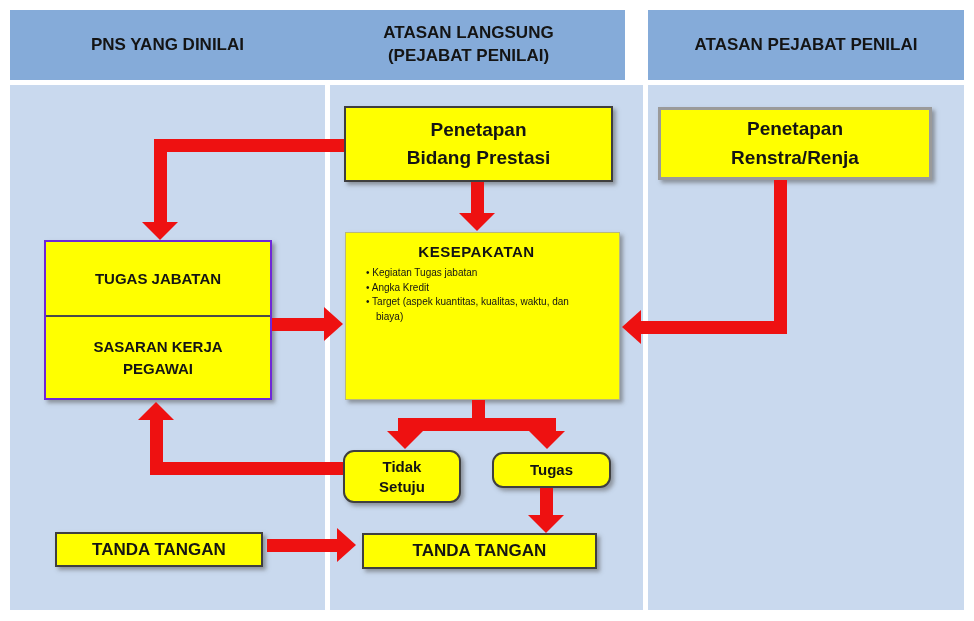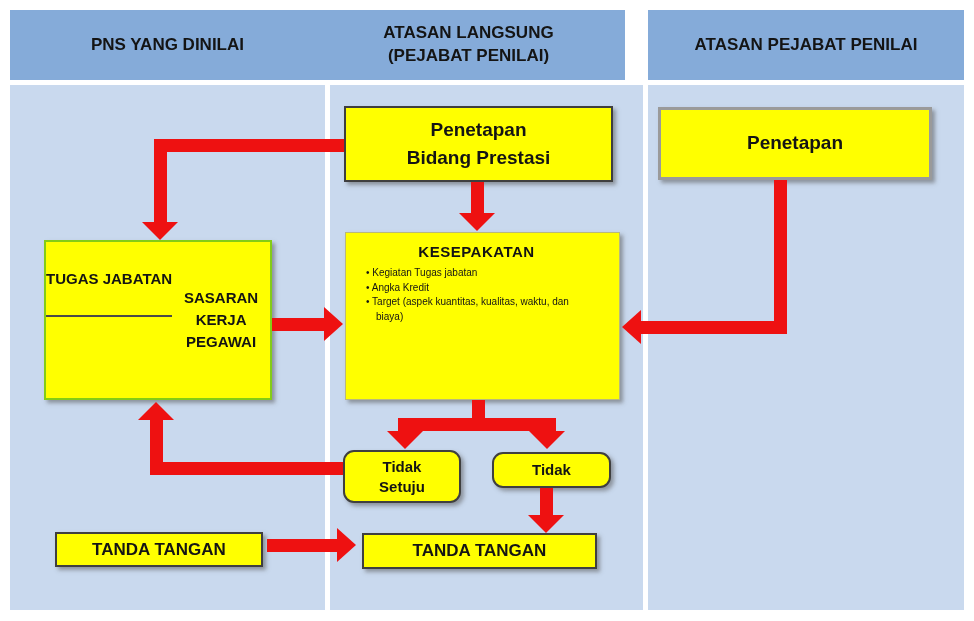--- a/index.html
+++ b/index.html
@@ -30,23 +30,23 @@
     display:flex;flex-direction:column;align-items:center;justify-content:center;
     font-weight:bold;color:var(--text-dark);text-align:center;
     box-shadow:3px 3px 4px rgba(90,90,90,.55);
   }
   .border-dark{border:2px solid var(--border-dark);}
   .border-gray{border:3px solid var(--border-gray);}
   .big{font-size:19px;line-height:1.5;}
   .mid{font-size:15px;line-height:1.3;border-radius:11px;}
   .split-box{
     position:absolute;background:var(--box-yellow);
-    border:2px solid #84cc16;
+    border:2px solid #6d28d9;
     box-shadow:3px 3px 4px rgba(90,90,90,.55);
-    display:flex;flex-direction:row;
+    display:flex;flex-direction:column;
   }
   .split-top{
     height:75px;border-bottom:2px solid #4a4a4a;
     display:flex;align-items:center;justify-content:center;
     font-weight:bold;font-size:15px;color:var(--text-dark);text-align:center;
   }
   .split-bottom{
     flex:1;display:flex;align-items:center;justify-content:center;
     font-weight:bold;font-size:15px;color:var(--text-dark);text-align:center;line-height:1.45;
   }
@@ -94,20 +94,21 @@
   <div class="cell" style="left:330px;top:85px;width:313px;height:525px;"></div>
   <div class="cell" style="left:648px;top:85px;width:316px;height:525px;"></div>
 
   <div class="ybox border-dark big" style="left:344px;top:106px;width:269px;height:76px;">
     <span>Penetapan</span>
     <span>Bidang Prestasi</span>
   </div>
 
   <div class="ybox border-gray big" style="left:658px;top:107px;width:274px;height:73px;">
     <span>Penetapan</span>
+    <span>Renstra/Renja</span>
   </div>
 
   <div class="split-box" style="left:44px;top:240px;width:228px;height:160px;">
     <div class="split-top">
       <span>TUGAS JABATAN</span>
     </div>
     <div class="split-bottom">
       <span>SASARAN KERJA PEGAWAI</span>
     </div>
   </div>
@@ -119,21 +120,21 @@
       <li>Angka Kredit</li>
       <li>Target (aspek kuantitas, kualitas, waktu, dan biaya)</li>
     </ul>
   </div>
 
   <div class="ybox border-dark mid wrap2" style="left:343px;top:450px;width:118px;height:53px;">
     <span>Tidak Setuju</span>
   </div>
 
   <div class="ybox border-dark mid" style="left:492px;top:452px;width:119px;height:36px;">
-    <span>Tidak</span>
+    <span>Tugas</span>
   </div>
 
   <div class="ybox border-dark" style="left:55px;top:532px;width:208px;height:35px;font-size:17px;">
     <span>TANDA TANGAN</span>
   </div>
 
   <div class="ybox border-dark" style="left:362px;top:533px;width:235px;height:36px;font-size:17px;">
     <span>TANDA TANGAN</span>
   </div>
 

